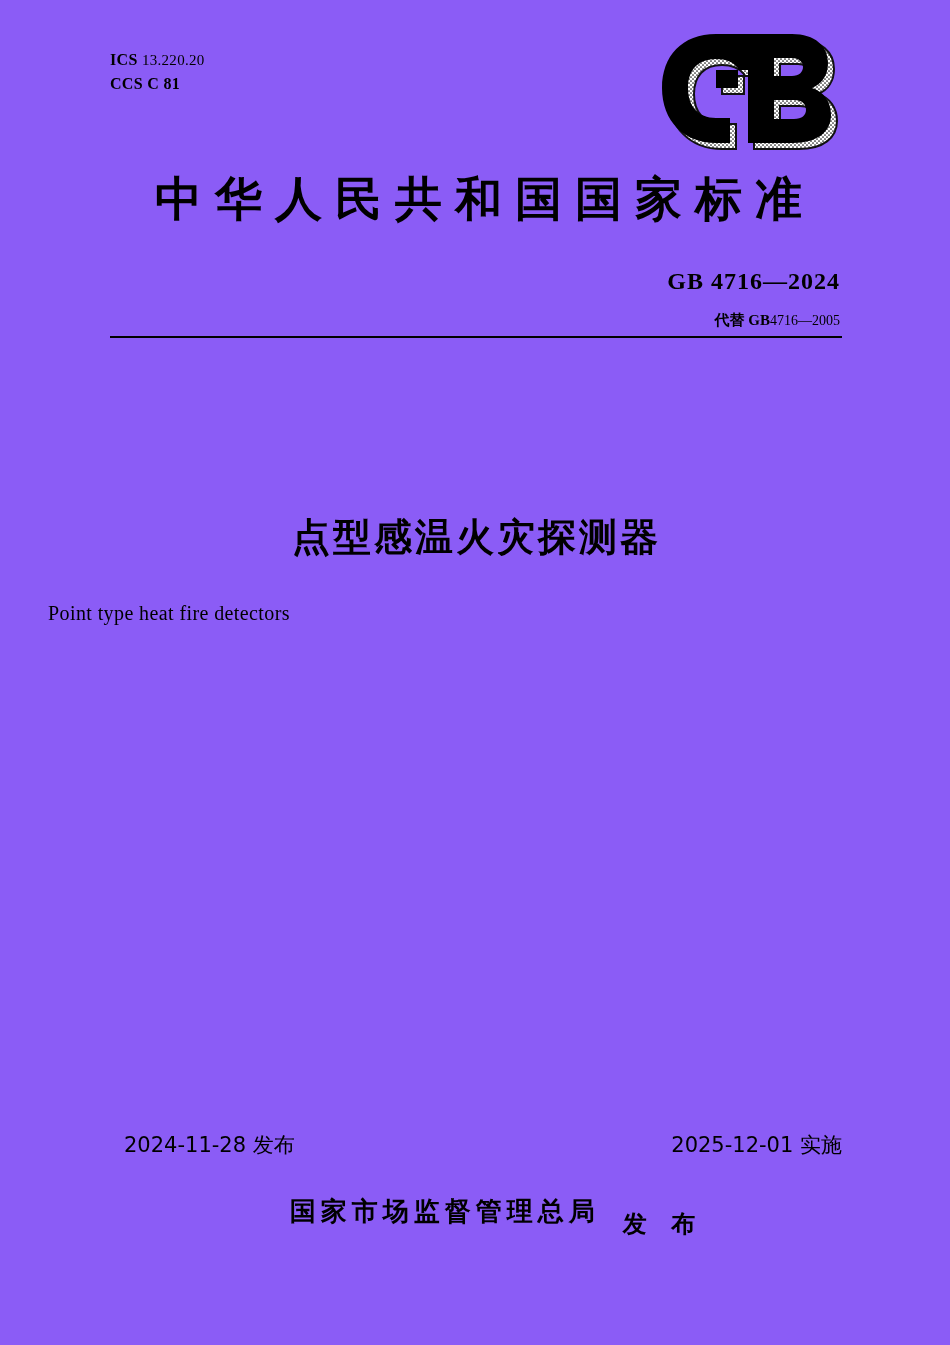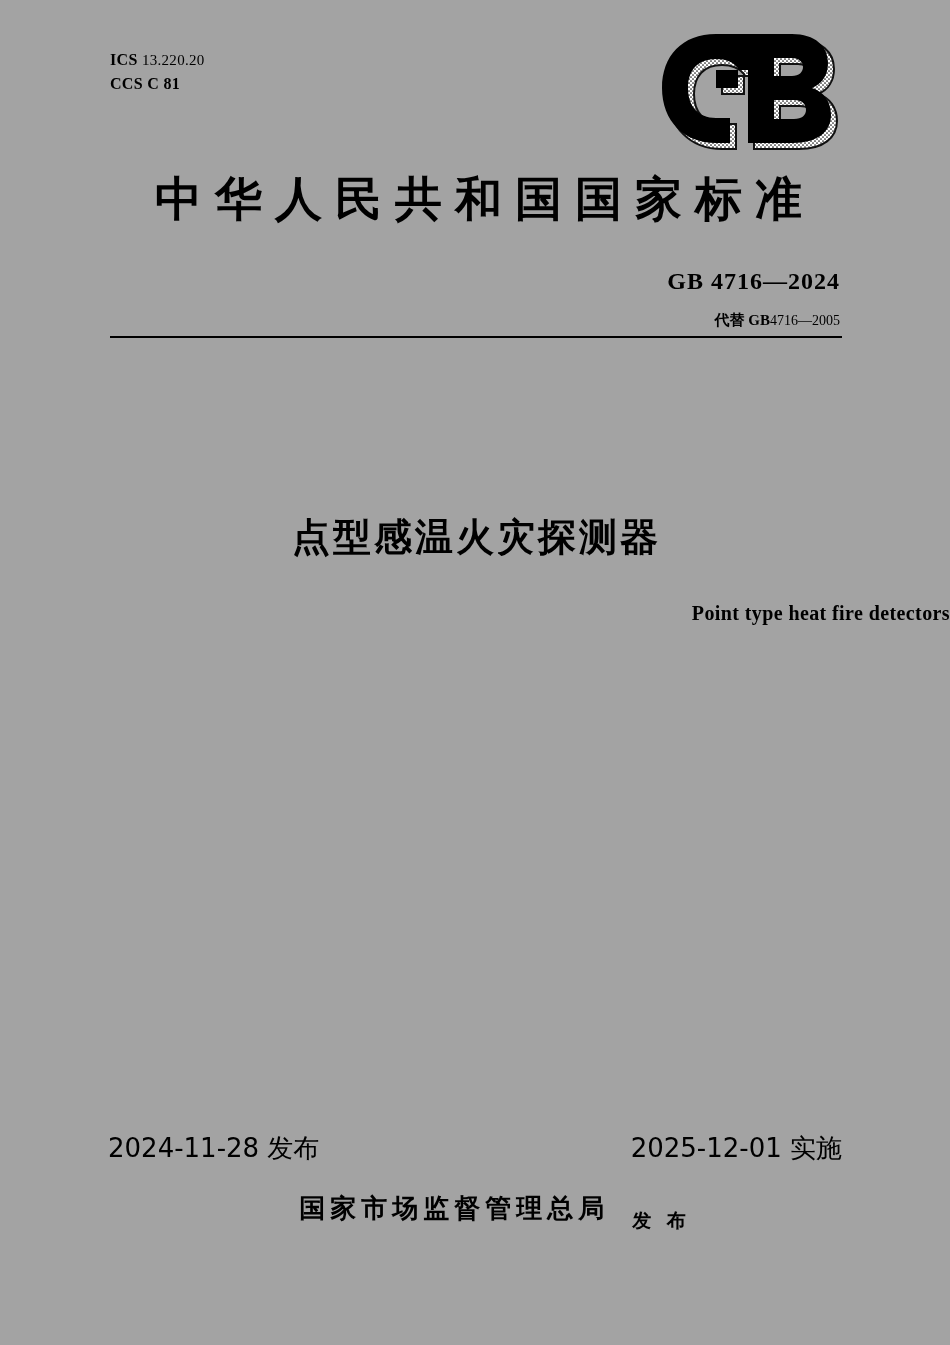--- a/index.html
+++ b/index.html
@@ -9,21 +9,21 @@
   }
   body {
     font-family: "Liberation Serif", serif;
     color: #000000;
   }
   .page {
     position: relative;
     width: 950px;
     height: 1345px;
     margin: 0 auto;
-    background: #a3a3a3;
+    background: #8b5cf6;
     overflow: hidden;
   }
 
   
   .ics-block {
     position: absolute;
     left: 110px;
     top: 48px;
     line-height: 1.45;
   }
@@ -108,38 +108,38 @@
     font-weight: bold;
     font-size: 38px;
     letter-spacing: 3px;
     text-indent: 3px;
   }
   .doc-title-en {
     position: absolute;
     left: 0;
     right: 0;
     top: 602px;
-    text-align: right;
-    font-family: "Liberation Serif", serif;
-    font-weight: bold;
+    text-align: left;
+    font-family: "Liberation Serif", serif;
+    font-weight: normal;
     font-size: 20px;
     letter-spacing: 0.4px;
     padding-left: 48px;
   }
 
   
   .date-row {
     position: absolute;
-    left: 108px;
+    left: 124px;
     right: 108px;
     top: 1131px;
     display: flex;
     justify-content: space-between;
     font-family: "DejaVu Sans", sans-serif;
-    font-size: 26px;
+    font-size: 21px;
     font-weight: normal;
   }
   .date-row .date-item {
     white-space: nowrap;
   }
 
   
   .issuer {
     position: absolute;
     left: 0;
@@ -153,23 +153,23 @@
   .issuer-names {
     font-family: "DejaVu Serif", serif;
     font-weight: bold;
     font-size: 26px;
     letter-spacing: 5px;
     text-indent: 5px;
     line-height: 1.42;
     text-align: center;
   }
   .issuer-verb {
-    font-family: Liberation Sans, sans-serif;
-    font-weight: bold;
-    font-size: 19px;
+    font-family: Liberation Mono, monospace;
+    font-weight: bold;
+    font-size: 24px;
     letter-spacing: 5px;
     text-indent: 5px;
     margin-left: 18px;
     margin-top: 26px;
   }
 </style>
 </head>
 <body>
 
 <div class="page">

